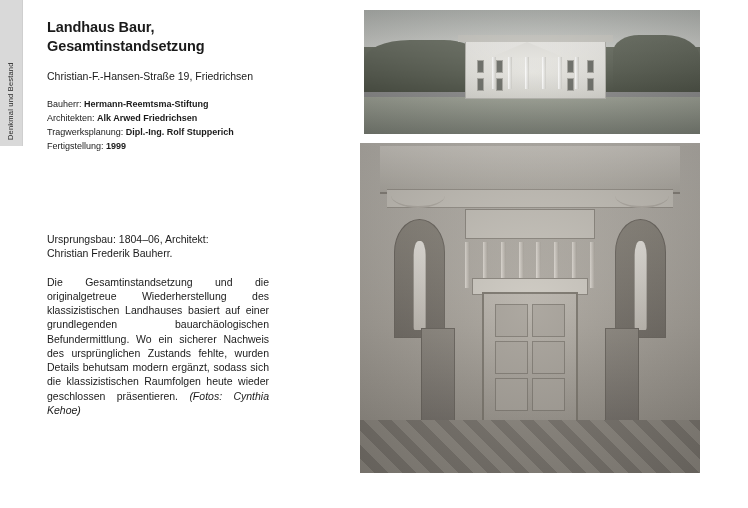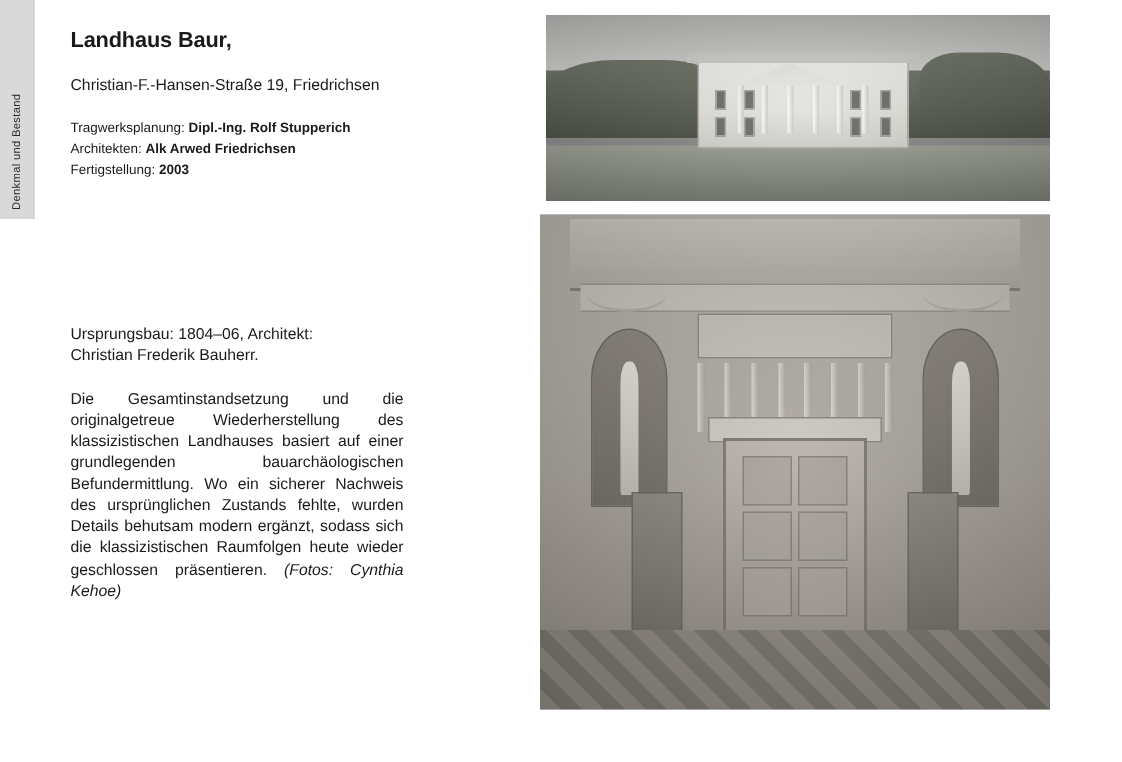--- a/index.html
+++ b/index.html
@@ -76,21 +76,21 @@
     font-size: 9px;
     line-height: 1.55;
     margin: 0;
   }
   .credits div { white-space: nowrap; }
   .credits b { font-weight: bold; }
 
   .body-col {
     position: absolute;
     left: 47px;
-    top: 216px;
+    top: 232px;
     width: 222px;
   }
   .lead {
     font-size: 10.5px;
     line-height: 1.36;
     margin: 0 0 14px 0;
   }
   .para {
     font-size: 10.5px;
     line-height: 1.36;
@@ -255,34 +255,39 @@
 
 <div class="page">
 
   <div class="side-tab">
     <div class="side-tab-label">Denkmal und Bestand</div>
   </div>
 
   <div class="text-col">
     <h1 class="title">
       <span>Landhaus Baur,</span><br>
+      <span>Gesamtinstandsetzung</span>
     </h1>
     <p class="address">Christian-F.-Hansen-Straße 19, Friedrichsen</p>
     <div class="credits">
       <div>
-        <span>Tragwerksplanung:</span>
-        <b>Dipl.-Ing. Rolf Stupperich</b>
+        <span>Bauherr:</span>
+        <b>Hermann-Reemtsma-Stiftung</b>
       </div>
       <div>
         <span>Architekten:</span>
         <b>Alk Arwed Friedrichsen</b>
       </div>
       <div>
+        <span>Tragwerksplanung:</span>
+        <b>Dipl.-Ing. Rolf Stupperich</b>
+      </div>
+      <div>
         <span>Fertigstellung:</span>
-        <b>2003</b>
+        <b>1999</b>
       </div>
     </div>
   </div>
 
   <div class="body-col">
     <p class="lead">
       <span>Ursprungsbau: 1804–06, Architekt:</span><br>
       <span>Christian Frederik Bauherr.</span>
     </p>
     <p class="para">

